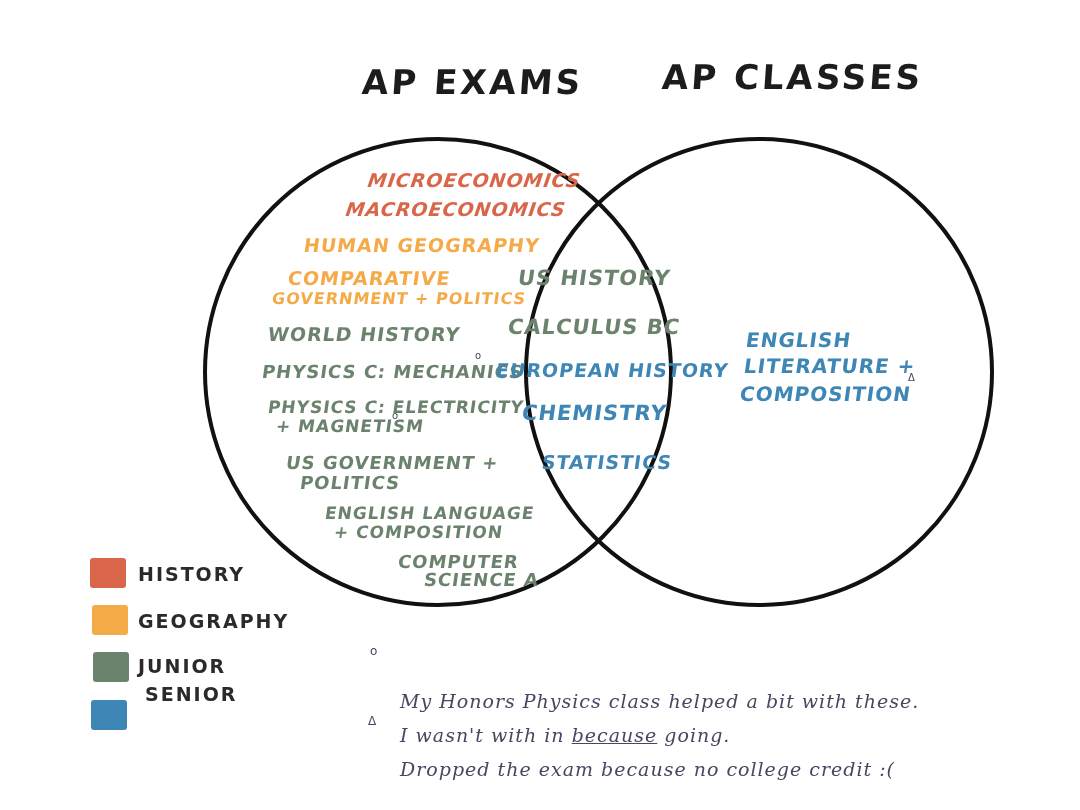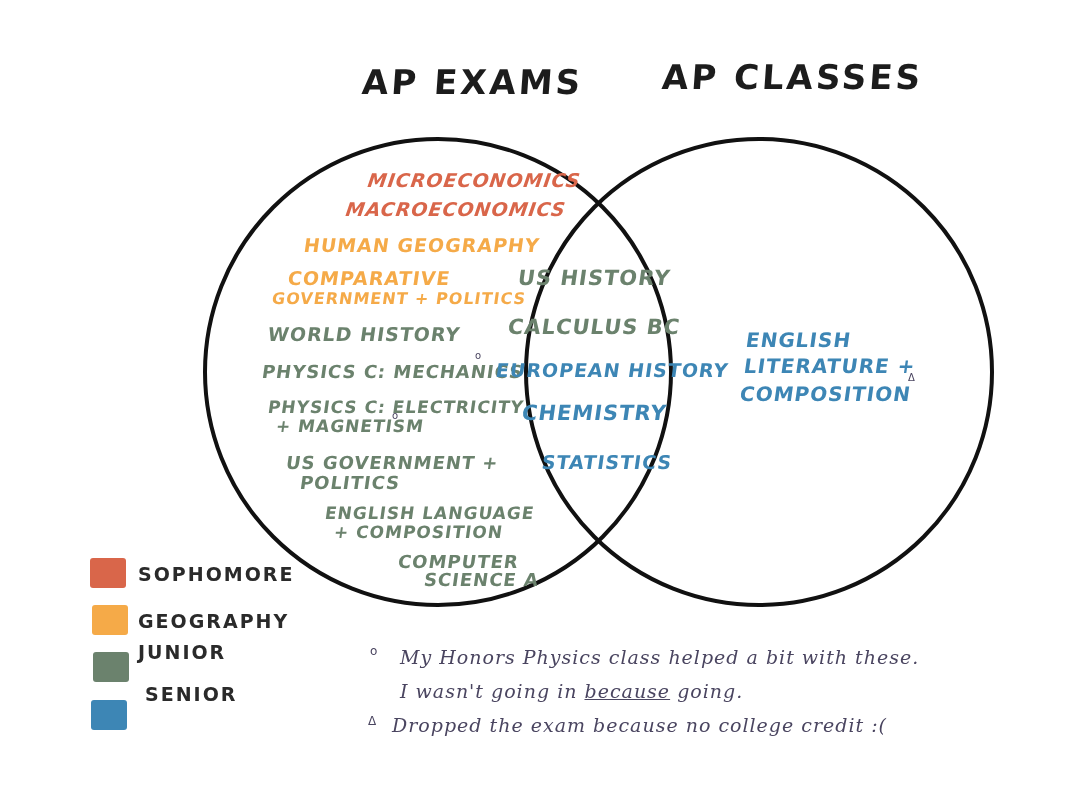--- a/index.html
+++ b/index.html
@@ -14,21 +14,21 @@
             transform: skewX(-8deg); }
     .fresh { color: #d9664a; font-style: italic; }
     .soph  { color: #f5aa48; }
     .jun   { color: #6b826d; }
     .sen   { color: #3d86b5; }
     .mark  { position: absolute; font-size: 10px; color: #4a4560; font-family: "DejaVu Sans", sans-serif; }
     .legend-swatch { position: absolute; width: 36px; height: 30px; border-radius: 3px; }
     .legend-label { position: absolute; font-family: "DejaVu Sans", sans-serif; font-weight: bold;
                     font-size: 19px; letter-spacing: 2px; color: #2a2a2a; }
     .note { position: absolute; font-family: "DejaVu Serif", serif; font-style: italic;
-            font-size: 19px; color: #4a4560; letter-spacing: 1px; white-space: nowrap; }
+            font-size: 19px; color: #4a4560; letter-spacing: 1px; white-space: nowrap; margin-top: 44px; }
     .note-mark { position: absolute; font-size: 12px; color: #4a4560; }
     .underline { text-decoration: underline; }
   </style>
 </head>
 <body>
 
 <div class="canvas">
 
   <svg class="venn" width="1080" height="810">
     <circle cx="438" cy="372" r="233" fill="none" stroke="#111111" stroke-width="4"></circle>
@@ -62,30 +62,30 @@
   <div class="item sen" style="left:522px; top:403px; font-size:21px;">CHEMISTRY</div>
   <div class="item sen" style="left:542px; top:452px;">STATISTICS</div>
 
   <div class="item sen" style="left:746px; top:330px; font-size:20px;">ENGLISH</div>
   <div class="item sen" style="left:744px; top:356px; font-size:20px;">LITERATURE +</div>
   <div class="item sen" style="left:740px; top:384px; font-size:20px;">COMPOSITION</div>
   <div class="mark" style="left:908px; top:372px;">Δ</div>
 
   <div>
     <div class="legend-swatch" style="left:90px; top:558px; background:#d9664a;"></div>
-    <div class="legend-label" style="left:138px; top:563px;">SOPHOMORE</div>
+    <div class="legend-label" style="left:138px; top:563px;">HISTORY</div>
     <div class="legend-swatch" style="left:92px; top:605px; background:#f5aa48;"></div>
     <div class="legend-label" style="left:138px; top:610px;">GEOGRAPHY</div>
     <div class="legend-swatch" style="left:93px; top:652px; background:#6b826d;"></div>
-    <div class="legend-label" style="left:138px; top:641px;">JUNIOR</div>
+    <div class="legend-label" style="left:138px; top:655px;">JUNIOR</div>
     <div class="legend-swatch" style="left:91px; top:700px; background:#3d86b5;"></div>
     <div class="legend-label" style="left:145px; top:683px;">SENIOR</div>
   </div>
 
   <div>
     <div class="note-mark" style="left:370px; top:644px;">o</div>
     <div class="note" style="left:400px; top:646px;">My Honors Physics class helped a bit with these.</div>
-    <div class="note" style="left:400px; top:680px;"><span>I wasn't going in </span><span class="underline">because</span><span> going.</span></div>
+    <div class="note" style="left:400px; top:680px;"><span>I wasn't with in </span><span class="underline">because</span><span> going.</span></div>
     <div class="note-mark" style="left:368px; top:714px;">Δ</div>
-    <div class="note" style="left:392px; top:714px;">Dropped the exam because no college credit :(</div>
+    <div class="note" style="left:400px; top:714px;">Dropped the exam because no college credit :(</div>
   </div>
 
 </div>
 
 </body></html>

